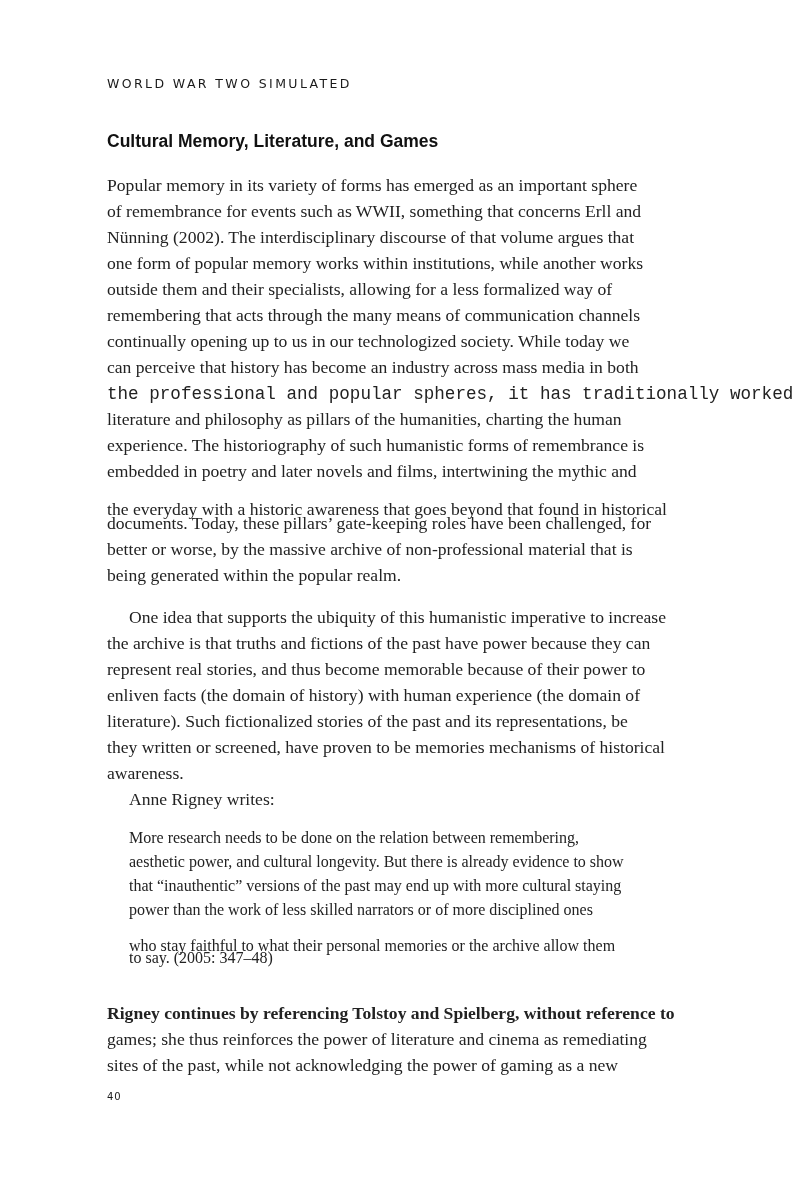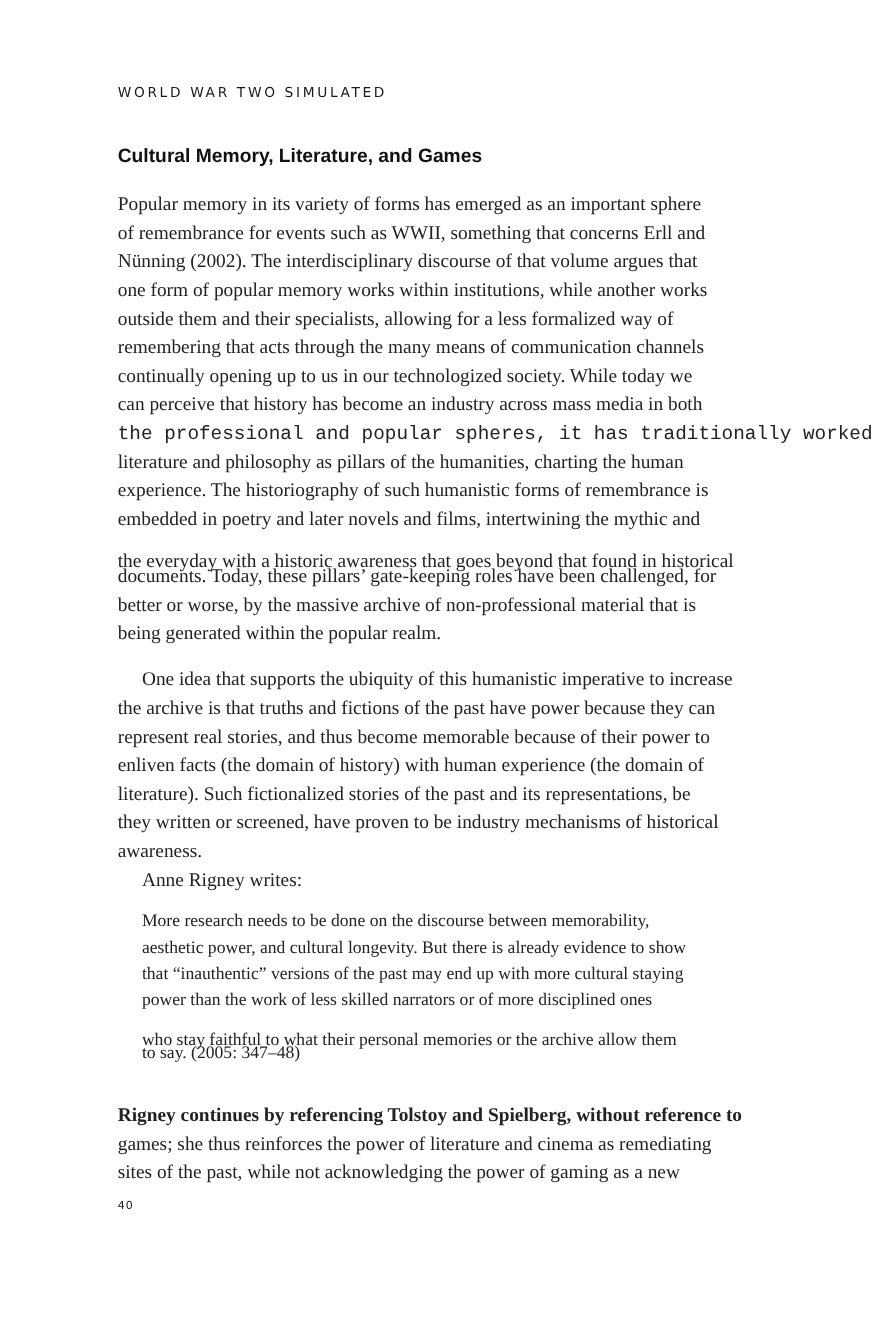--- a/index.html
+++ b/index.html
@@ -56,30 +56,30 @@
   <div class="line" style="top: 364px; white-space: normal; text-align: left; text-align-last: left;"><span style="white-space: nowrap; word-spacing: 0px;">better or worse, by the massive archive of non-professional material that is</span></div>
   <div class="line last" style="top:390px">being generated within the popular realm.</div>
 </div>
 
 <div class="body-text" style="top:604px">
   <div class="line indent" style="top: 0px; white-space: normal; text-align: left; text-align-last: left;"><span style="white-space: nowrap; word-spacing: 0px;">One idea that supports the ubiquity of this humanistic imperative to increase</span></div>
   <div class="line" style="top: 26px; white-space: normal; text-align: left; text-align-last: left;"><span style="white-space: nowrap; word-spacing: 0px;">the archive is that truths and fictions of the past have power because they can</span></div>
   <div class="line" style="top: 52px; white-space: normal; text-align: left; text-align-last: left;"><span style="white-space: nowrap; word-spacing: 0px;">represent real stories, and thus become memorable because of their power to</span></div>
   <div class="line" style="top: 78px; white-space: normal; text-align: left; text-align-last: left;"><span style="white-space: nowrap; word-spacing: 0px;">enliven facts (the domain of history) with human experience (the domain of</span></div>
   <div class="line" style="top: 104px; white-space: normal; text-align: left; text-align-last: left;"><span style="white-space: nowrap; word-spacing: 0px;">literature). Such fictionalized stories of the past and its representations, be</span></div>
-  <div class="line" style="top: 130px; white-space: normal; text-align: left; text-align-last: left;"><span style="white-space: nowrap; word-spacing: 0px;">they written or screened, have proven to be industry mechanisms of historical</span></div>
+  <div class="line" style="top: 130px; white-space: normal; text-align: left; text-align-last: left;"><span style="white-space: nowrap; word-spacing: 0px;">they written or screened, have proven to be memories mechanisms of historical</span></div>
   <div class="line last" style="top:156px">awareness.</div>
 </div>
 
 <div class="body-text" style="top:786px">
   <div class="line indent last" style="top:0px">Anne Rigney writes:</div>
 </div>
 
 <blockquote class="quote" style="top:826px; margin:0">
-  <div class="line" style="top: 0px; white-space: normal; text-align: left; text-align-last: left;"><span style="white-space: nowrap; word-spacing: 0px;">More research needs to be done on the discourse between memorability,</span></div>
+  <div class="line" style="top: 0px; white-space: normal; text-align: left; text-align-last: left;"><span style="white-space: nowrap; word-spacing: 0px;">More research needs to be done on the relation between remembering,</span></div>
   <div class="line" style="top: 24px; white-space: normal; text-align: center; text-align-last: left;"><span style="white-space: nowrap; word-spacing: 0px;">aesthetic power, and cultural longevity. But there is already evidence to show</span></div>
   <div class="line" style="top: 48px; white-space: normal; text-align: left; text-align-last: left;"><span style="white-space: nowrap; word-spacing: 0px;">that “inauthentic” versions of the past may end up with more cultural staying</span></div>
   <div class="line" style="top: 72px; white-space: normal; text-align: left; text-align-last: left;"><span style="white-space: nowrap; word-spacing: 0px;">power than the work of less skilled narrators or of more disciplined ones</span></div>
   <div class="line" style="top: 96px; white-space: normal; text-align: right; text-align-last: left; margin-top: 12px;"><span style="white-space: nowrap; word-spacing: 0px;">who stay faithful to what their personal memories or the archive allow them</span></div>
   <div class="line last" style="top:120px">to say. (2005: 347–48)</div>
 </blockquote>
 
 <div class="body-text" style="top:1000px">
   <div class="line" style="top: 0px; white-space: normal; text-align: left; text-align-last: left; font-weight: bold;"><span style="white-space: nowrap; word-spacing: 0px;">Rigney continues by referencing Tolstoy and Spielberg, without reference to</span></div>
   <div class="line" style="top: 26px; white-space: normal; text-align: left; text-align-last: left;"><span style="white-space: nowrap; word-spacing: 0px;">games; she thus reinforces the power of literature and cinema as remediating</span></div>

